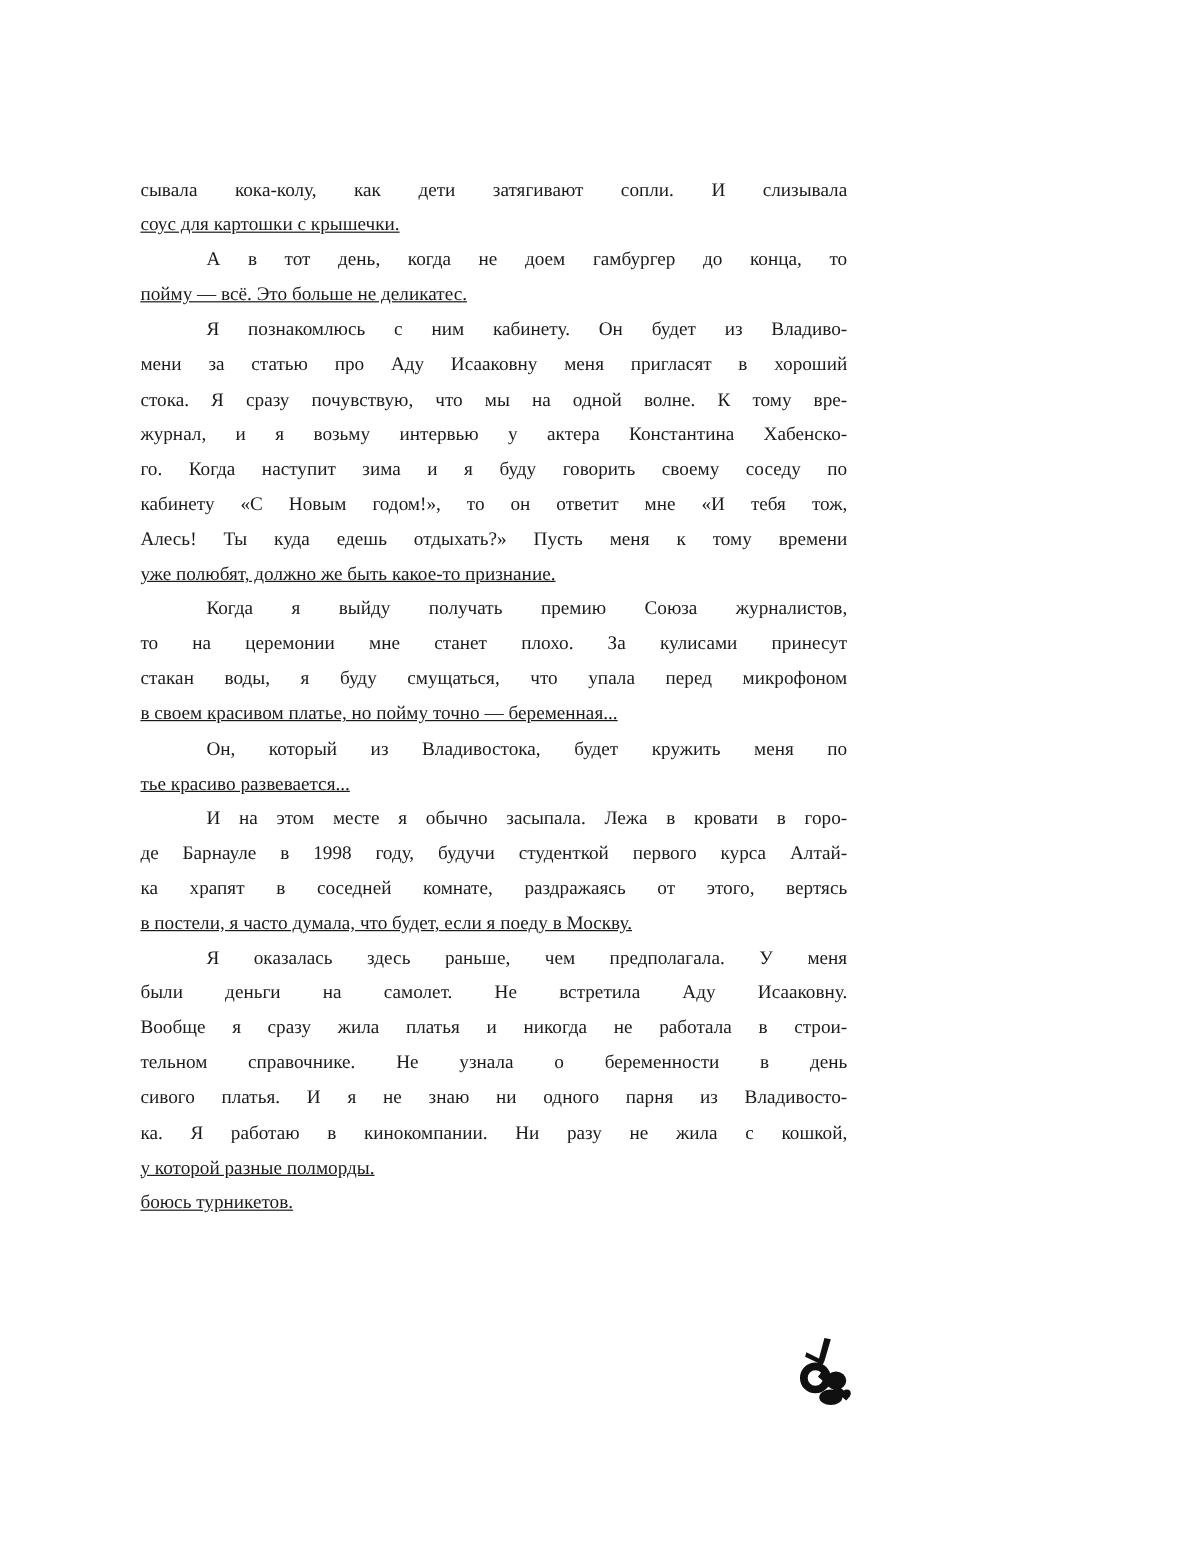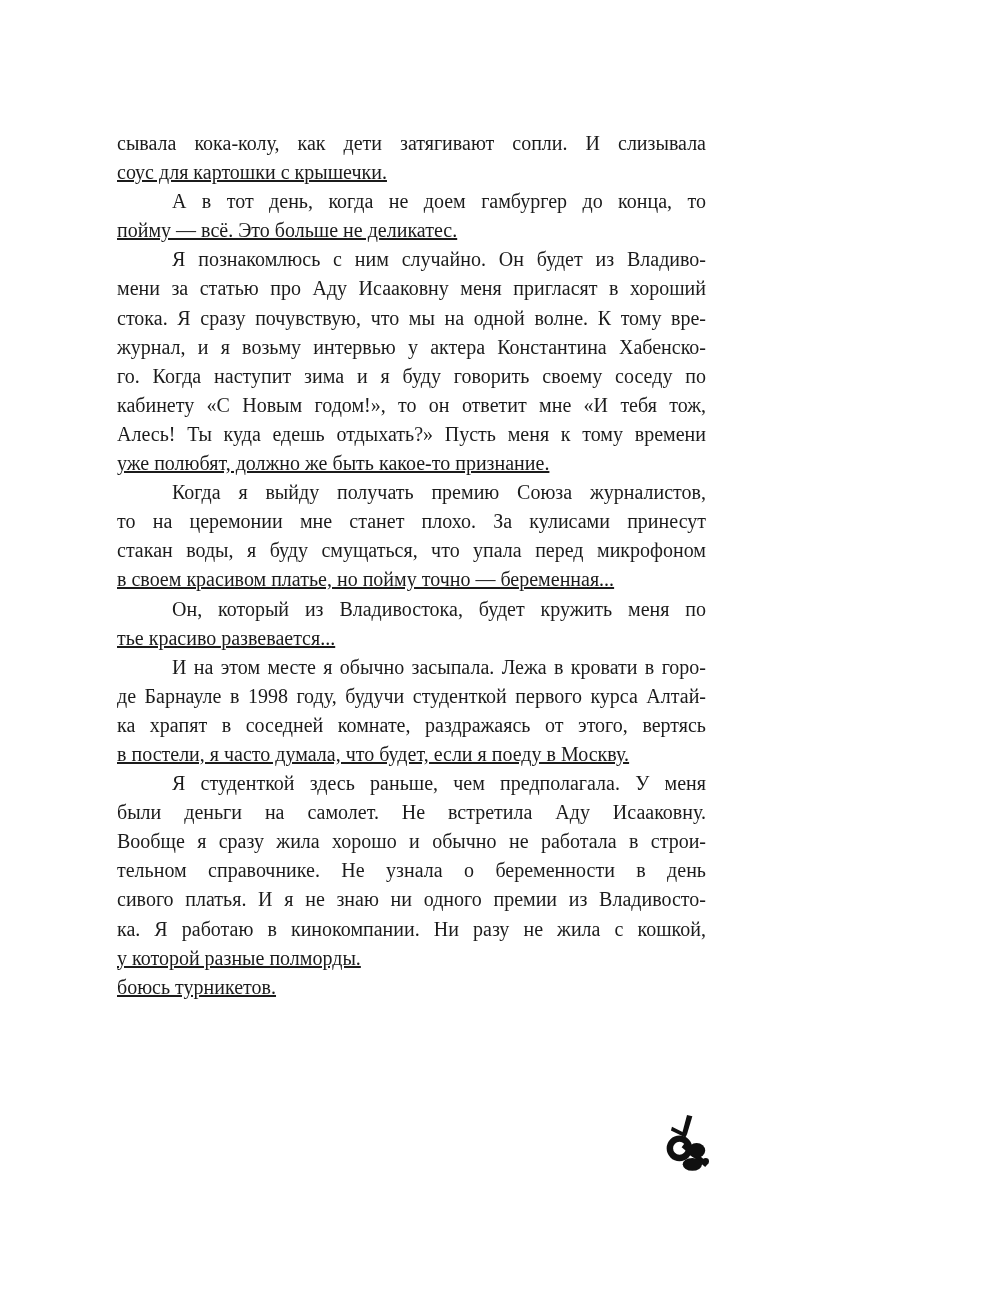--- a/index.html
+++ b/index.html
@@ -12,23 +12,23 @@
     width: 1000px;
     height: 1294px;
     background: #ffffff;
     overflow: hidden;
     font-family: "Liberation Serif", "DejaVu Serif", serif;
     color: #1b1b1b;
   }
   .text-block {
     position: absolute;
     left: 117px;
-    top: 129px;
+    top: 144px;
     width: 589px;
-    font-size: 20px;
+    font-size: 16px;
     line-height: 29.1px;
   }
   .paragraph {
     margin: 0;
   }
   .line {
     text-align: justify;
     text-align-last: justify;
     min-height: 29.1px;
   }
@@ -61,21 +61,21 @@
 
   <div class="paragraph">
         <div class="line first">сывала кока-колу, как дети затягивают сопли. И слизывала</div>
         <div class="line last">соус для картошки с крышечки.</div>
       </div>
       <div class="paragraph indented">
         <div class="line first">А в тот день, когда не доем гамбургер до конца, то</div>
         <div class="line last">пойму — всё. Это больше не деликатес.</div>
       </div>
       <div class="paragraph indented">
-        <div class="line first">Я познакомлюсь с ним случайно. Он будет из Владиво-</div>
+        <div class="line first">Я познакомлюсь с ним кабинету. Он будет из Владиво-</div>
         <div class="line">мени за статью про Аду Исааковну меня пригласят в хороший</div>
         <div class="line">стока. Я сразу почувствую, что мы на одной волне. К тому вре-</div>
         <div class="line">журнал, и я возьму интервью у актера Константина Хабенско-</div>
         <div class="line">го. Когда наступит зима и я буду говорить своему соседу по</div>
         <div class="line">кабинету «С Новым годом!», то он ответит мне «И тебя тож,</div>
         <div class="line">Алесь! Ты куда едешь отдыхать?» Пусть меня к тому времени</div>
         <div class="line last">уже полюбят, должно же быть какое-то признание.</div>
       </div>
       <div class="paragraph indented">
         <div class="line first">Когда я выйду получать премию Союза журналистов,</div>
@@ -87,25 +87,25 @@
         <div class="line first">Он, который из Владивостока, будет кружить меня по</div>
         <div class="line last">тье красиво развевается...</div>
       </div>
       <div class="paragraph indented">
         <div class="line first">И на этом месте я обычно засыпала. Лежа в кровати в горо-</div>
         <div class="line">де Барнауле в 1998 году, будучи студенткой первого курса Алтай-</div>
         <div class="line">ка храпят в соседней комнате, раздражаясь от этого, вертясь</div>
         <div class="line last">в постели, я часто думала, что будет, если я поеду в Москву.</div>
       </div>
       <div class="paragraph indented">
-        <div class="line first">Я студенткой здесь раньше, чем предполагала. У меня</div>
+        <div class="line first">Я оказалась здесь раньше, чем предполагала. У меня</div>
         <div class="line">были деньги на самолет. Не встретила Аду Исааковну.</div>
-        <div class="line">Вообще я сразу жила хорошо и обычно не работала в строи-</div>
+        <div class="line">Вообще я сразу жила платья и никогда не работала в строи-</div>
         <div class="line">тельном справочнике. Не узнала о беременности в день</div>
-        <div class="line">сивого платья. И я не знаю ни одного премии из Владивосто-</div>
+        <div class="line">сивого платья. И я не знаю ни одного парня из Владивосто-</div>
         <div class="line">ка. Я работаю в кинокомпании. Ни разу не жила с кошкой,</div>
         <div class="line last">у которой разные полморды.</div>
       </div>
       <div class="paragraph indented">
         <div class="line last">боюсь турникетов.</div>
       </div>
     </div>
 
   <div class="ornament">
     <svg viewBox="0 0 42 56" xmlns="http://www.w3.org/2000/svg" aria-hidden="true">

